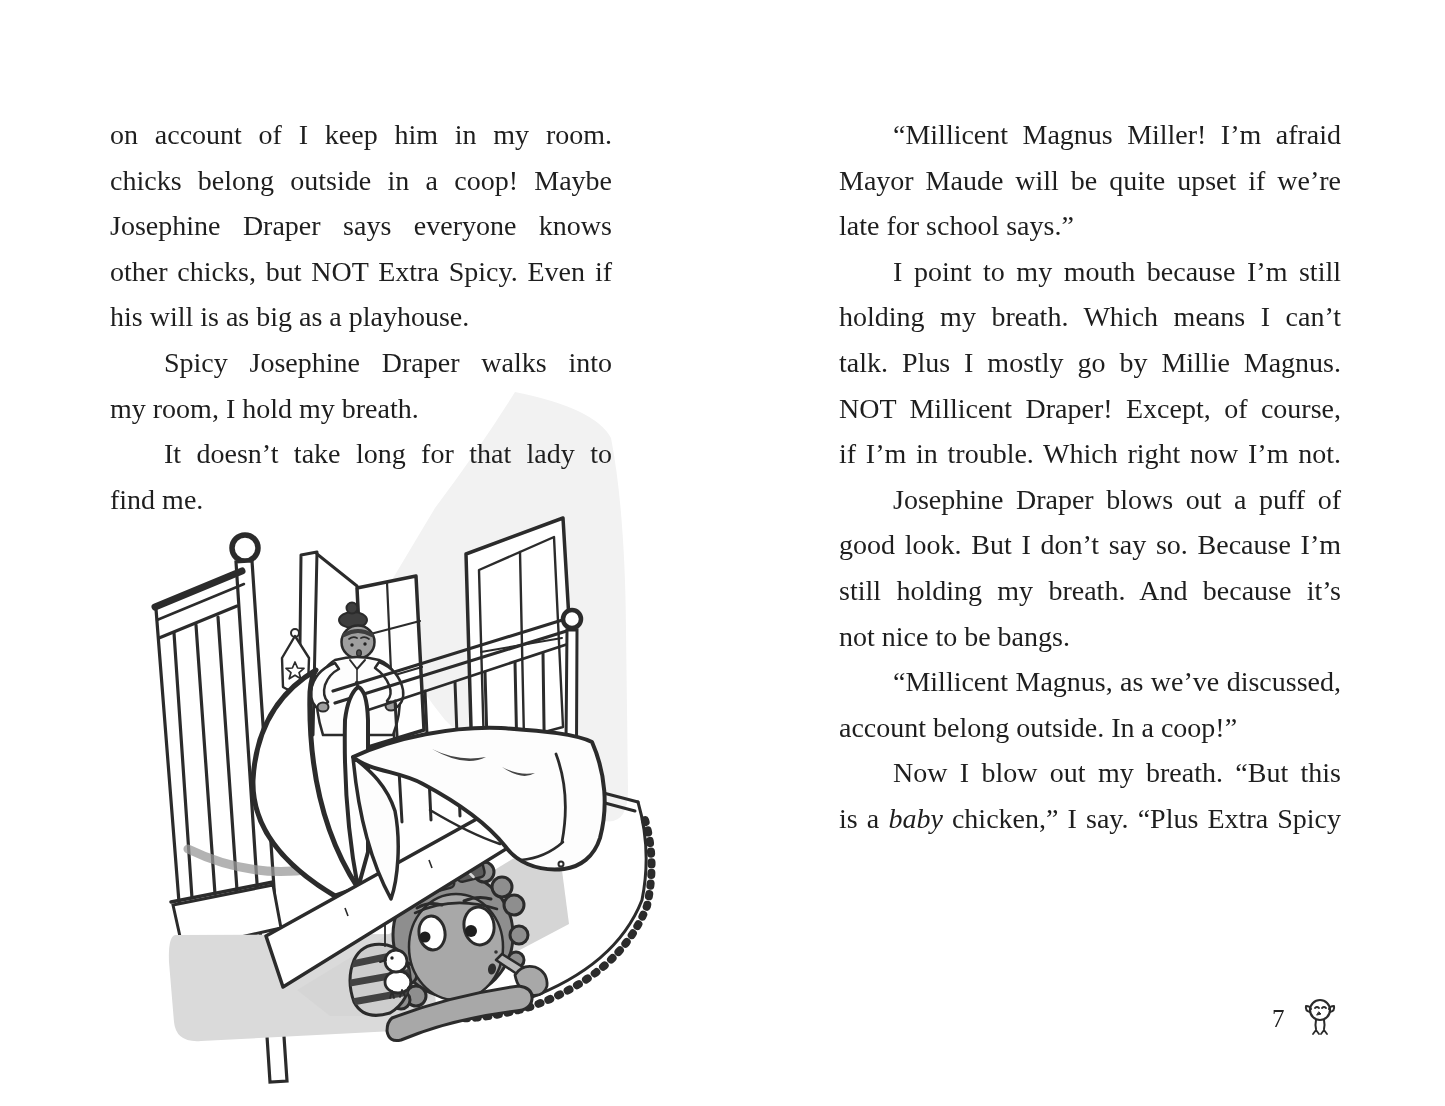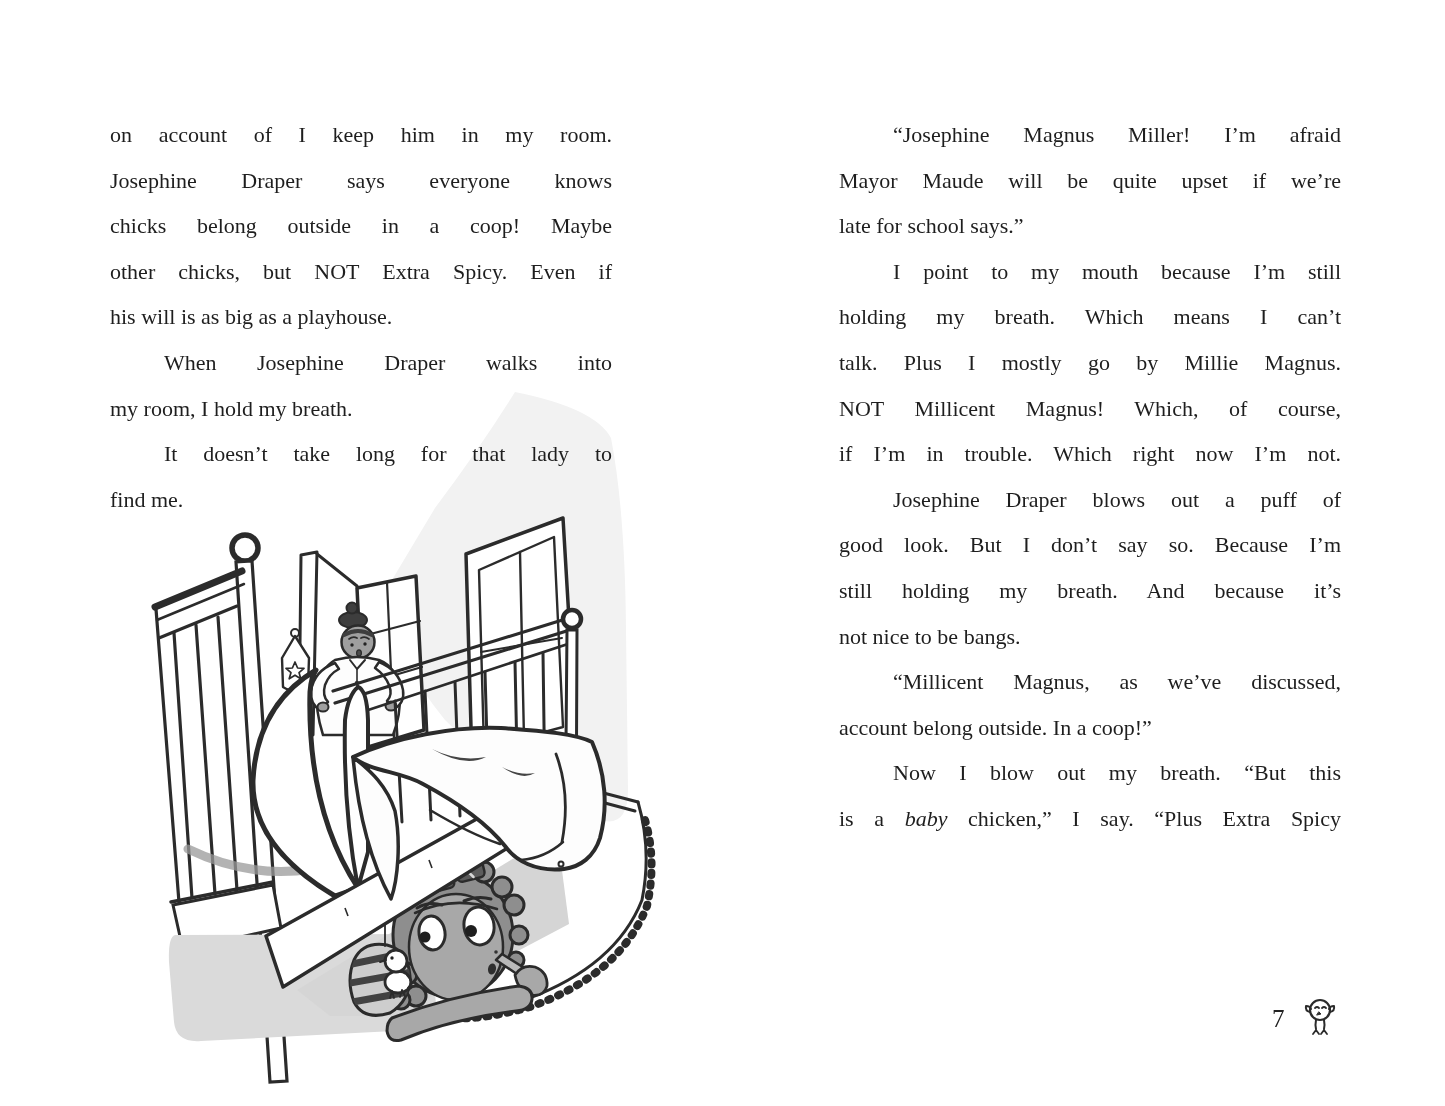--- a/index.html
+++ b/index.html
@@ -1,21 +1,21 @@
 <!DOCTYPE html>
 <html><head>
 <meta charset="utf-8">
 <style>
   html,body{margin:0;padding:0;background:#ffffff;}
   #screen{
     position:relative;width:1445px;height:1106px;background:#ffffff;overflow:hidden;
     font-family:"Liberation Serif","DejaVu Serif",serif;color:#1e1e1e;
   }
   .text-block{
-    position:absolute;width:502px;font-size:22px;line-height:45.6px;z-index:2;
+    position:absolute;width:502px;font-size:28px;line-height:45.6px;z-index:2;
   }
   #left-text{left:110px;top:112px;}
   #right-text{left:839px;top:112px;}
   .para{margin:0;padding:0;}
   .line{
     text-align:justify;
     text-align-last:justify;
     height:45.6px;white-space:nowrap;
   }
   .line.last{text-align-last:left;}
@@ -31,27 +31,27 @@
 </style>
 </head>
 <body>
 
 <div id="screen">
 
   <section>
     <div id="left-text" class="text-block">
         <div class="para">
           <div class="line">on account of I keep him in my room.</div>
+          <div class="line">chicks belong outside in a coop! Maybe</div>
           <div class="line">Josephine Draper says everyone knows</div>
-          <div class="line">chicks belong outside in a coop! Maybe</div>
           <div class="line">other chicks, but NOT Extra Spicy. Even if</div>
           <div class="line last">his will is as big as a playhouse.</div>
         </div>
         <div class="para">
-          <div class="line indent">When Josephine Draper walks into</div>
+          <div class="line indent">Spicy Josephine Draper walks into</div>
           <div class="line last">my room, I hold my breath.</div>
         </div>
         <div class="para">
           <div class="line indent">It doesn’t take long for that lady to</div>
           <div class="line last">find me.</div>
         </div>
       </div>
 
     <svg id="illustration" width="612" height="700" viewBox="0 0 612 700" xmlns="http://www.w3.org/2000/svg" aria-label="Black-and-white illustration: Millie hides under her metal-frame bed with Extra Spicy the baby chick, holding a finger to her lips, while Josephine Draper stands at the open bedroom door with hands on hips. A blanket drapes over the bed and a star pennant hangs on the wall.">
 
@@ -222,29 +222,29 @@
         <path d="M335,420 q40,24 70,34" fill="none" stroke-width="2.5"></path>
         <path d="M468,452 q-18,16 -42,18" fill="none" stroke-width="2.5"></path>
         <circle cx="466" cy="474" r="2.5" fill="none" stroke-width="2"></circle>
       </g>
     </svg>
   </section>
 
   <section>
     <div id="right-text" class="text-block">
         <div class="para">
-          <div class="line indent">“Josephine Magnus Miller! I’m afraid</div>
+          <div class="line indent">“Millicent Magnus Miller! I’m afraid</div>
           <div class="line">Mayor Maude will be quite upset if we’re</div>
           <div class="line last">late for school says.”</div>
         </div>
         <div class="para">
           <div class="line indent">I point to my mouth because I’m still</div>
           <div class="line">holding my breath. Which means I can’t</div>
           <div class="line">talk. Plus I mostly go by Millie Magnus.</div>
-          <div class="line">NOT Millicent Magnus! Which, of course,</div>
+          <div class="line">NOT Millicent Draper! Except, of course,</div>
           <div class="line">if I’m in trouble. Which right now I’m not.</div>
         </div>
         <div class="para">
           <div class="line indent">Josephine Draper blows out a puff of</div>
           <div class="line">good look. But I don’t say so. Because I’m</div>
           <div class="line">still holding my breath. And because it’s</div>
           <div class="line last">not nice to be bangs.</div>
         </div>
         <div class="para">
           <div class="line indent">“Millicent Magnus, as we’ve discussed,</div>

